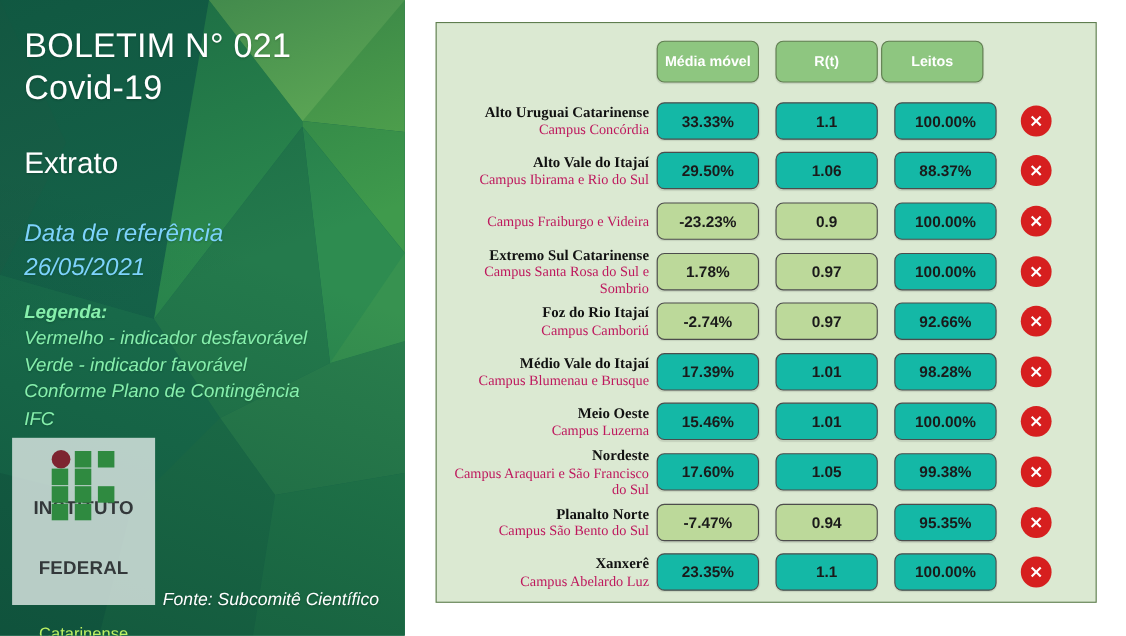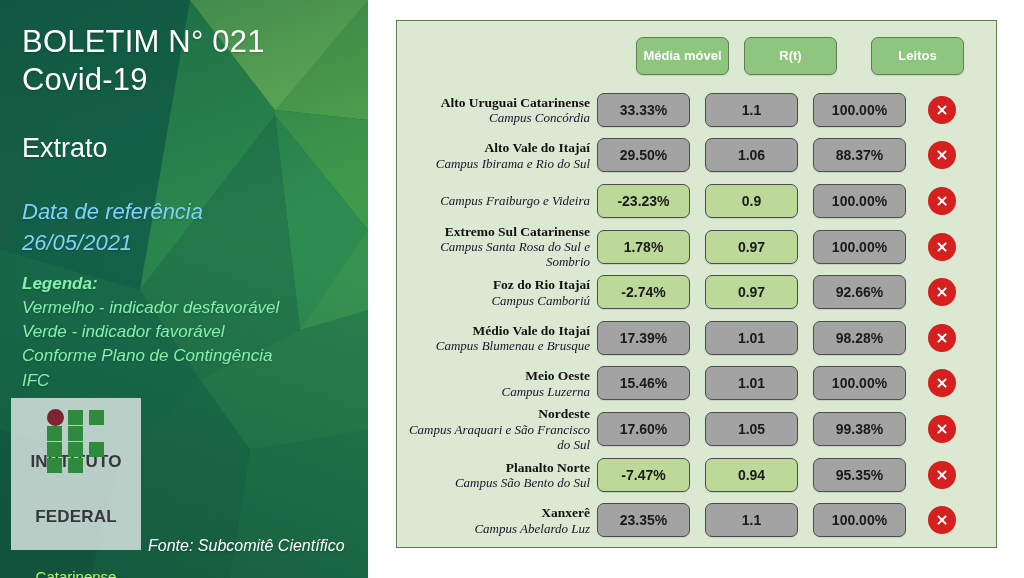--- a/index.html
+++ b/index.html
@@ -83,49 +83,48 @@
 
   
   #thead { position:absolute; left:0; top:0; width:601px; height:64px; }
   .hpill {
     position:absolute; top:16px; height:38px;
     background:#8ec680; border:1px solid #5f7d4f; border-radius:7px;
     color:#ffffff; font-weight:bold; font-size:13px;
     display:flex; align-items:center; justify-content:center;
     text-align:center; line-height:1.18;
     box-shadow:0 1px 1px rgba(0,0,0,.10);
-    margin-left:39px;
   }
   #hpill-media  { left:200px; width:93px; }
   #hpill-rt     { left:308px; width:93px; }
-  #hpill-leitos { left:435px; width:93px; }
+  #hpill-leitos { left:404px; width:93px; }
 
   
   #tbody { position:absolute; left:0; top:66px; width:601px; }
   .row { position:relative; height:45.6px; }
   .row-inner { position:absolute; left:0; top:0; width:601px; height:45.6px; }
 
   .rlabel {
     position:absolute; right:408px; width:192px;
     text-align:right;
     font-family:"Liberation Serif", serif;
     top:50%; transform:translateY(-50%);
   }
   .rname   { display:block; color:#111111; font-weight:bold; font-size:13.5px; line-height:1.16;padding-left:19px; }
-  .rcampus { display:block; color:#0f172a; font-style:italic; font-size:13px; line-height:1.16; }
+  .rcampus { display:block; color:#be185d; font-size:13px; line-height:1.16; }
 
   .vpill {
     position:absolute; top:50%; transform:translateY(-50%);
     height:34px; width:93px;
     border:1px solid #4c4c4c; border-radius:7px;
     display:flex; align-items:center; justify-content:center;
     color:#1a1a1a; font-weight:bold; font-size:14px;
     box-shadow:0 1px 1px rgba(0,0,0,.10);
   }
-  .vpill.bad  { background:#a3a3a3; }
+  .vpill.bad  { background:#14b8a6; }
   .vpill.good { background:#bcd99a; }
   .c-media  { left:200px; }
   .c-rt     { left:308px; }
   .c-leitos { left:416px; }
 
   .xmark {
     position:absolute; left:531px; top:50%; transform:translateY(-50%);
     width:28px; height:28px; border-radius:50%;
     background:#d61f1f;
     display:flex; align-items:center; justify-content:center;

